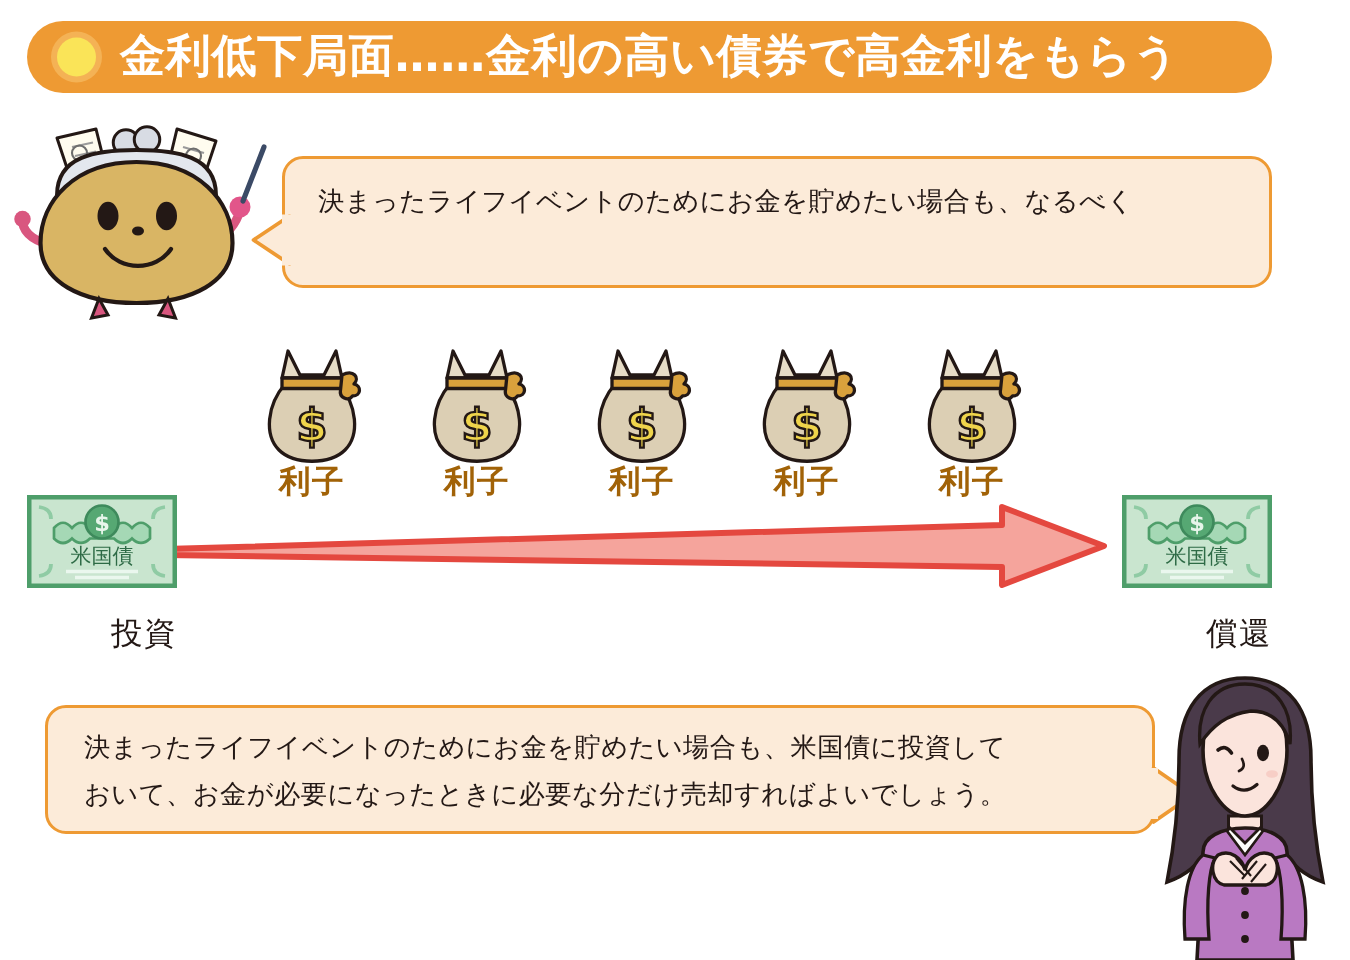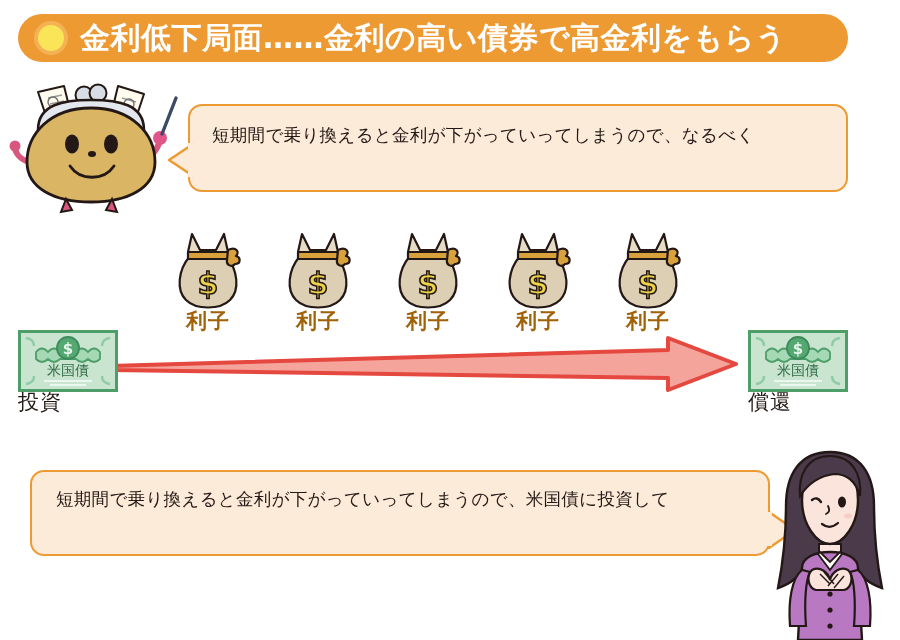--- a/index.html
+++ b/index.html
@@ -63,22 +63,22 @@
   .bagcell svg{display:block;margin:0 auto;}
   .bag-label{
     font-size:21px;font-weight:bold;color:#a16207;
     letter-spacing:1px;margin-top:-1px;line-height:1;
   }
 
   
   .bond{position:absolute;width:100px;}
   .bond svg{display:block;}
   .bond-label{
-    text-align:left;font-size:21px;color:#231815;
-    letter-spacing:1px;margin-top:0;line-height:1;font-weight:500;
+    text-align:right;font-size:21px;color:#231815;
+    letter-spacing:1px;margin-top:20px;line-height:1;font-weight:500;
   }
   #bond-left{left:18px;top:330px;}
   #bond-right{left:748px;top:330px;}
 
   
   .arrow{position:absolute;left:108px;top:336px;width:630px;height:56px;}
 
   
   .woman{position:absolute;left:762px;top:448px;width:136px;height:192px;}
 </style>
@@ -126,21 +126,21 @@
       <path d="M104 121 l5 13 l-11 -2 z" fill="#D9567F" stroke="#231815" stroke-width="2"></path>
 
       <ellipse cx="64" cy="66" rx="7" ry="9.5" fill="#231815"></ellipse>
       <ellipse cx="103" cy="66" rx="7" ry="9.5" fill="#231815"></ellipse>
       <ellipse cx="84" cy="76" rx="4" ry="3" fill="#231815"></ellipse>
       <path d="M62 88 C72 103 96 103 106 88" fill="none" stroke="#231815" stroke-width="2.8" stroke-linecap="round"></path>
     </svg>
   </div>
 
   <div class="bubble" id="bubble-top">
-    <div class="bubble-text">短期間で乗り換えると金利が下がっていってしまうので、なるべく</div>
+    <div class="bubble-text">決まったライフイベントのためにお金を貯めたい場合も、なるべく</div>
   </div>
   <svg class="tail" style="left:166px;top:140px;" width="30" height="44" viewBox="0 0 30 44">
     <path d="M27 4 L3 20 L27 36 Z" fill="#FCEBD9" stroke="#EE9A33" stroke-width="2.5" stroke-linejoin="round"></path>
     <rect x="22" y="3" width="8" height="34" fill="#FCEBD9"></rect>
   </svg>
 
   <div class="bagrow">
 
     <div class="bagcell" style="left:0px;top:0px;">
       <svg width="76" height="84" viewBox="0 0 76 84">
@@ -234,21 +234,22 @@
       <path d="M18 22 q6 -7 12 0 q6 -7 12 0 h16 q6 -7 12 0 q6 -7 12 0 l0 7 q-6 6 -12 0 q-6 6 -12 0 h-16 q-6 6 -12 0 q-6 6 -12 0 z" fill="#A5D8B5" stroke="#4E9E6A" stroke-width="1.8"></path>
       <circle cx="50" cy="18" r="11" fill="#56A873" stroke="#3E8A5C" stroke-width="1.8"></circle>
       <text x="50" y="24" font-family="'DejaVu Sans',sans-serif" font-size="15" font-weight="bold" text-anchor="middle" fill="#E6F5EA">$</text>
       <text x="50" y="45" font-family="'DejaVu Sans',sans-serif" font-size="14" text-anchor="middle" fill="#2E6B46">米国債</text>
       <path d="M26 51 h48 M32 55 h36" stroke="#EAF7EE" stroke-width="2.2"></path>
     </svg>
     <div class="bond-label">償還</div>
   </div>
 
   <div class="bubble" id="bubble-bottom">
-    <div class="bubble-text">短期間で乗り換えると金利が下がっていってしまうので、米国債に投資して</div>
+    <div class="bubble-text">決まったライフイベントのためにお金を貯めたい場合も、米国債に投資して</div>
+    <div class="bubble-text">おいて、お金が必要になったときに必要な分だけ売却すればよいでしょう。</div>
   </div>
   <svg class="tail" style="left:764px;top:508px;" width="34" height="48" viewBox="0 0 34 48">
     <path d="M5 4 L31 22 L5 40 Z" fill="#FCEBD9" stroke="#EE9A33" stroke-width="2.5" stroke-linejoin="round"></path>
     <rect x="0" y="4" width="8" height="34" fill="#FCEBD9"></rect>
   </svg>
 
   <div class="woman">
     <svg viewBox="0 0 136 192" width="136" height="192">
 
       <path d="M68 4 C38 4 24 26 24 58 C24 92 20 120 16 140 C28 136 38 128 42 118

